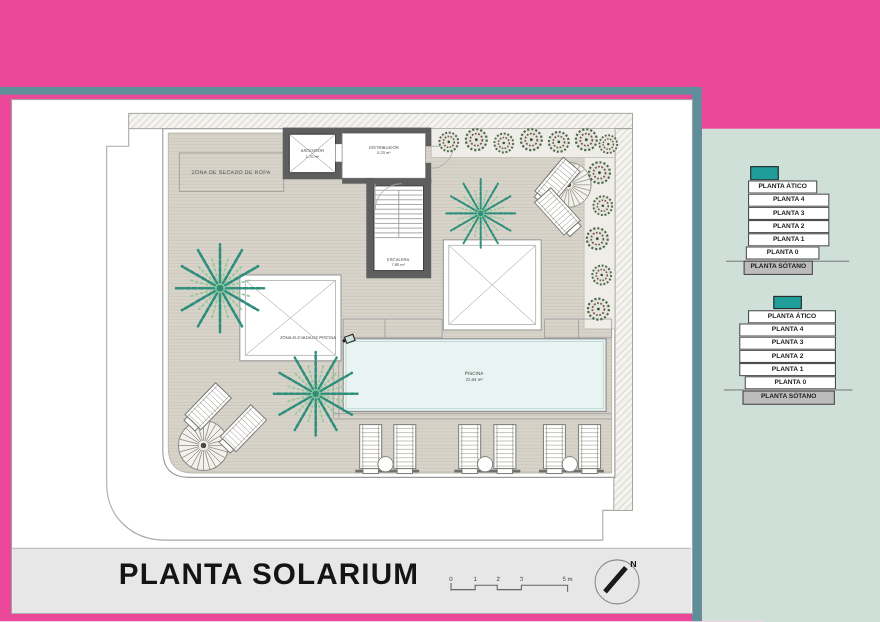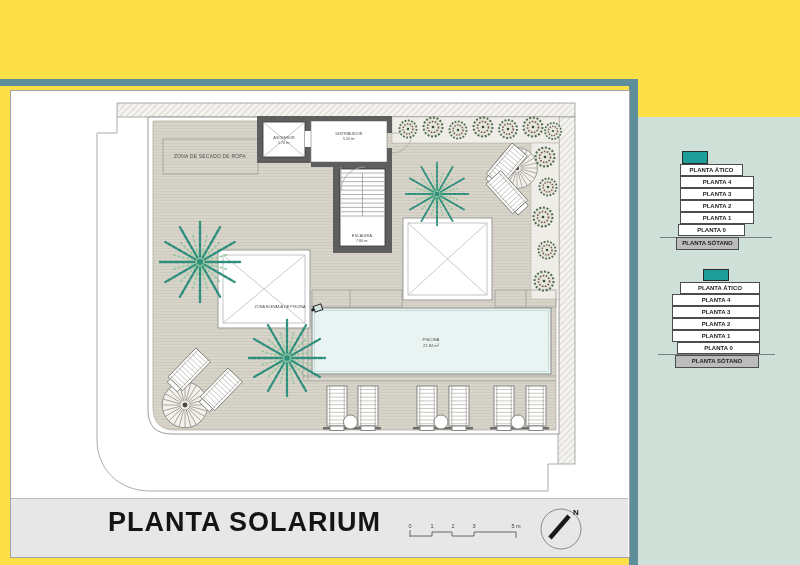--- a/index.html
+++ b/index.html
@@ -1,17 +1,17 @@
 <!DOCTYPE html>
 <html><head>
 <meta charset="utf-8">
 <style>
   html,body{margin:0;padding:0;background:#fff;}
   .screen{position:relative;width:800px;height:565px;overflow:hidden;
-          font-family:"Liberation Sans", sans-serif;background:#fde047;}
+          font-family:"Liberation Sans", sans-serif;background:#ec4899;}
   
   .top-bar{position:absolute;left:0;top:79px;width:632px;height:7px;background:#5e8e99;}
   .side-strip{position:absolute;left:629px;top:79px;width:9px;height:486px;background:#5e8e99;}
   .right-panel{position:absolute;left:638px;top:117px;width:162px;height:448px;background:#cfe0d8;}
   .page{position:absolute;left:10px;top:90px;width:618px;height:466px;background:#fff;
         border:1px solid #a3a3a3;}
   .footer{position:absolute;left:11px;top:498px;width:617px;height:58px;background:#e7e7e7;
           border-top:1px solid #bdbdbd;}
   .page-title{position:absolute;left:108px;top:507px;font-size:27px;font-weight:bold;
               letter-spacing:1px;color:#141414;}

